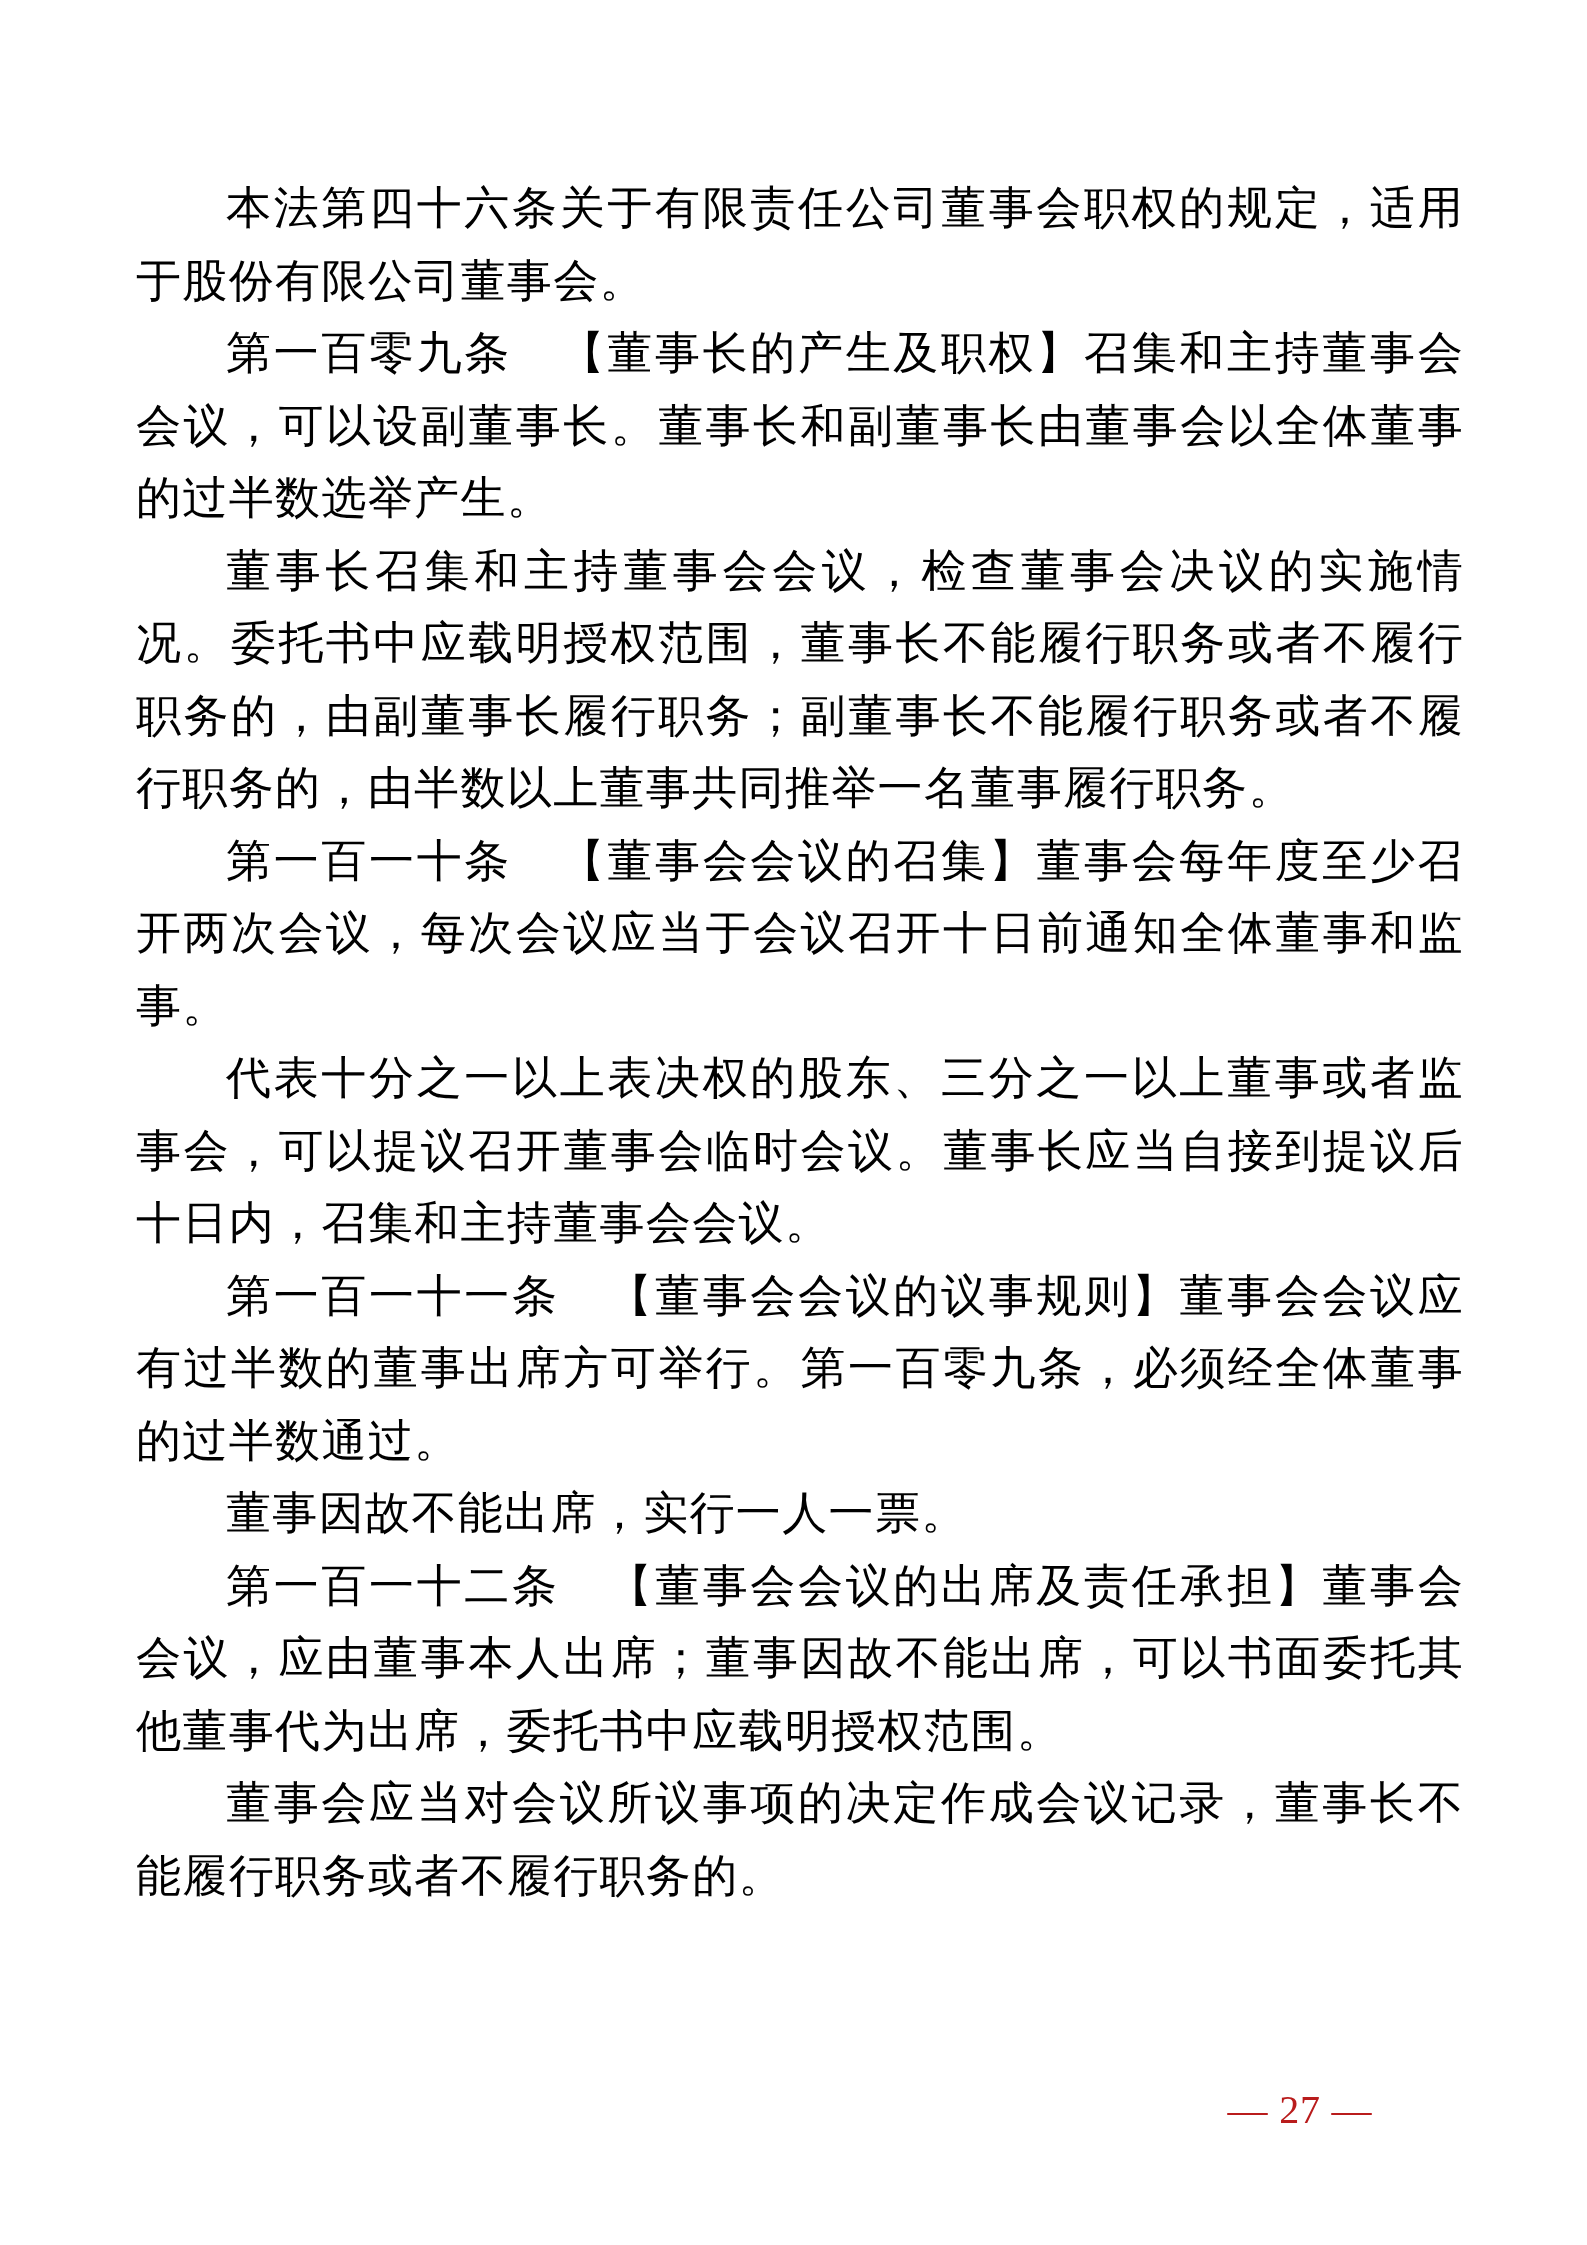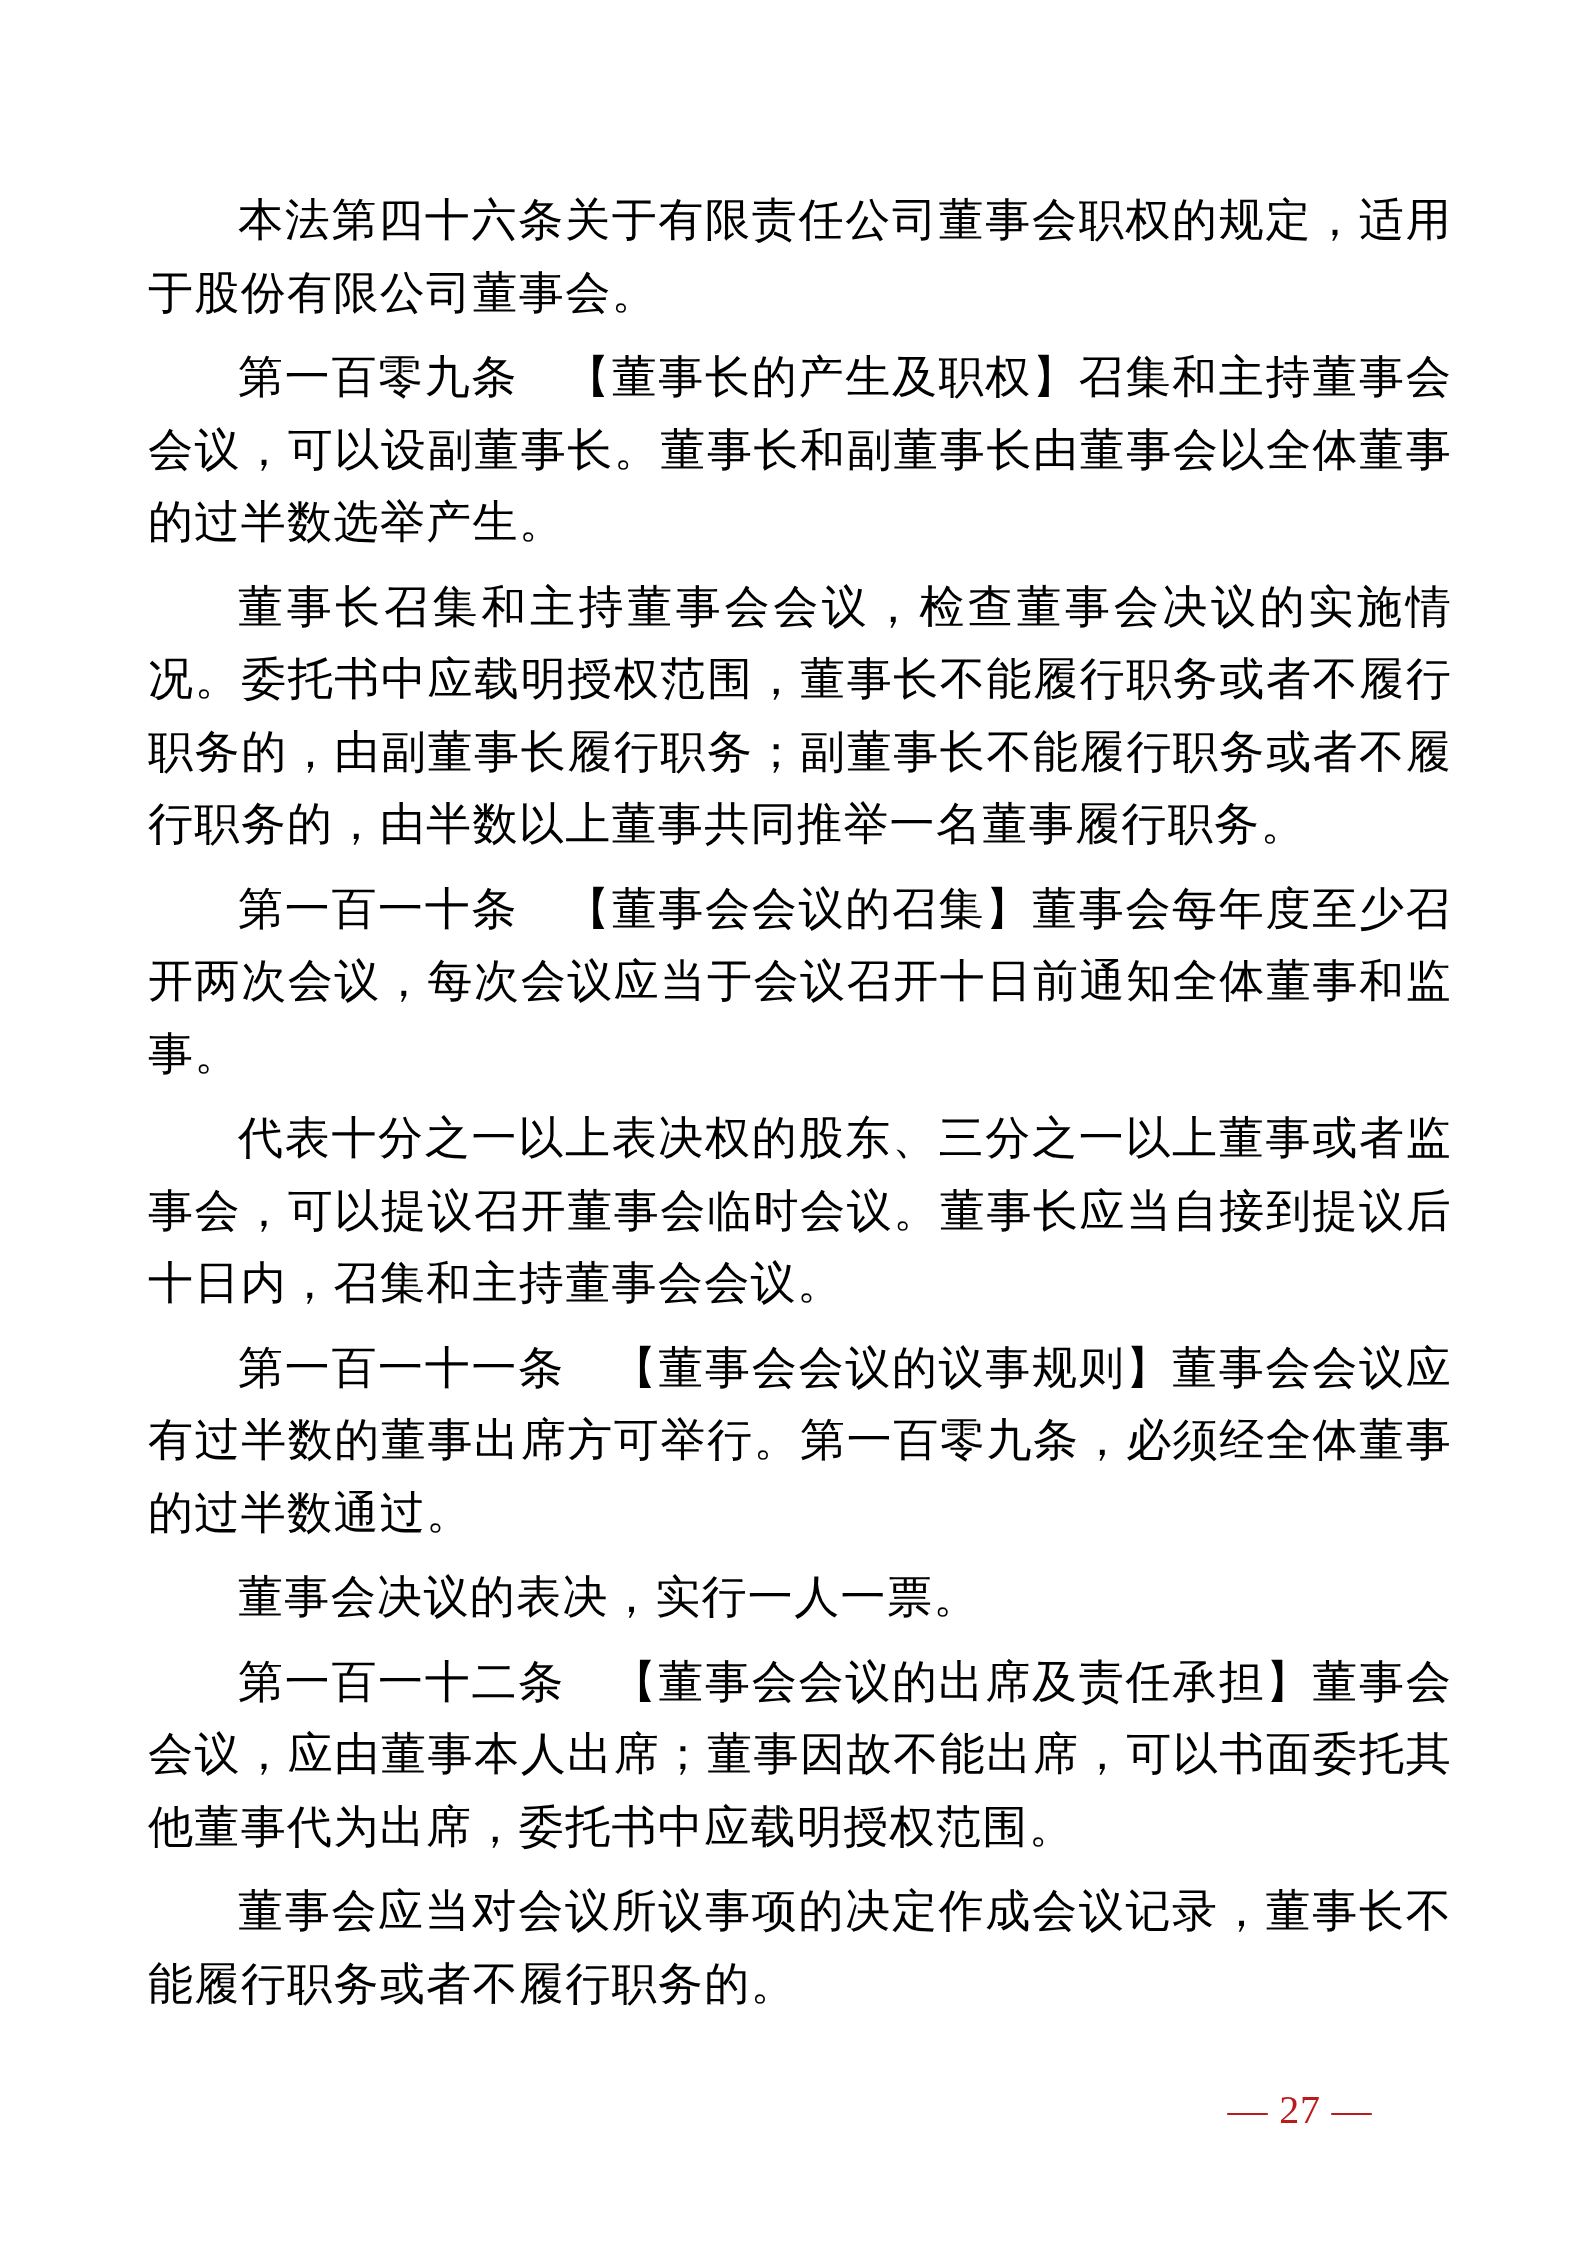--- a/index.html
+++ b/index.html
@@ -16,21 +16,21 @@
     font-family: "Liberation Serif", "DejaVu Serif", serif;
     overflow: hidden;
   }
   .content {
     position: absolute;
     left: 136px;
     top: 172px;
     width: 1328px;
   }
   .para {
-    margin: 12px;
+    margin: 0;
     padding: 0;
     text-indent: 2em;
     font-size: 45px;
     line-height: 72.5px;
     letter-spacing: 0.03em;
     text-align: justify;
     text-align-last: left;
     font-weight: 400;
   }
   .footer {
@@ -49,18 +49,18 @@
 <body>
 
 <div class="page">
   <div class="content">
     <p class="para">本法第四十六条关于有限责任公司董事会职权的规定，适用于股份有限公司董事会。</p>
     <p class="para">第一百零九条　【董事长的产生及职权】召集和主持董事会会议，可以设副董事长。董事长和副董事长由董事会以全体董事的过半数选举产生。</p>
     <p class="para">董事长召集和主持董事会会议，检查董事会决议的实施情况。委托书中应载明授权范围，董事长不能履行职务或者不履行职务的，由副董事长履行职务；副董事长不能履行职务或者不履行职务的，由半数以上董事共同推举一名董事履行职务。</p>
     <p class="para">第一百一十条　【董事会会议的召集】董事会每年度至少召开两次会议，每次会议应当于会议召开十日前通知全体董事和监事。</p>
     <p class="para">代表十分之一以上表决权的股东、三分之一以上董事或者监事会，可以提议召开董事会临时会议。董事长应当自接到提议后十日内，召集和主持董事会会议。</p>
     <p class="para">第一百一十一条　【董事会会议的议事规则】董事会会议应有过半数的董事出席方可举行。第一百零九条，必须经全体董事的过半数通过。</p>
-    <p class="para">董事会决议的表决，实行一人一票。</p>
+    <p class="para">董事因故不能出席，实行一人一票。</p>
     <p class="para">第一百一十二条　【董事会会议的出席及责任承担】董事会会议，应由董事本人出席；董事因故不能出席，可以书面委托其他董事代为出席，委托书中应载明授权范围。</p>
     <p class="para">董事会应当对会议所议事项的决定作成会议记录，董事长不能履行职务或者不履行职务的。</p>
   </div>
   <div class="footer">— 27 —</div>
 </div>
 
 </body></html>

